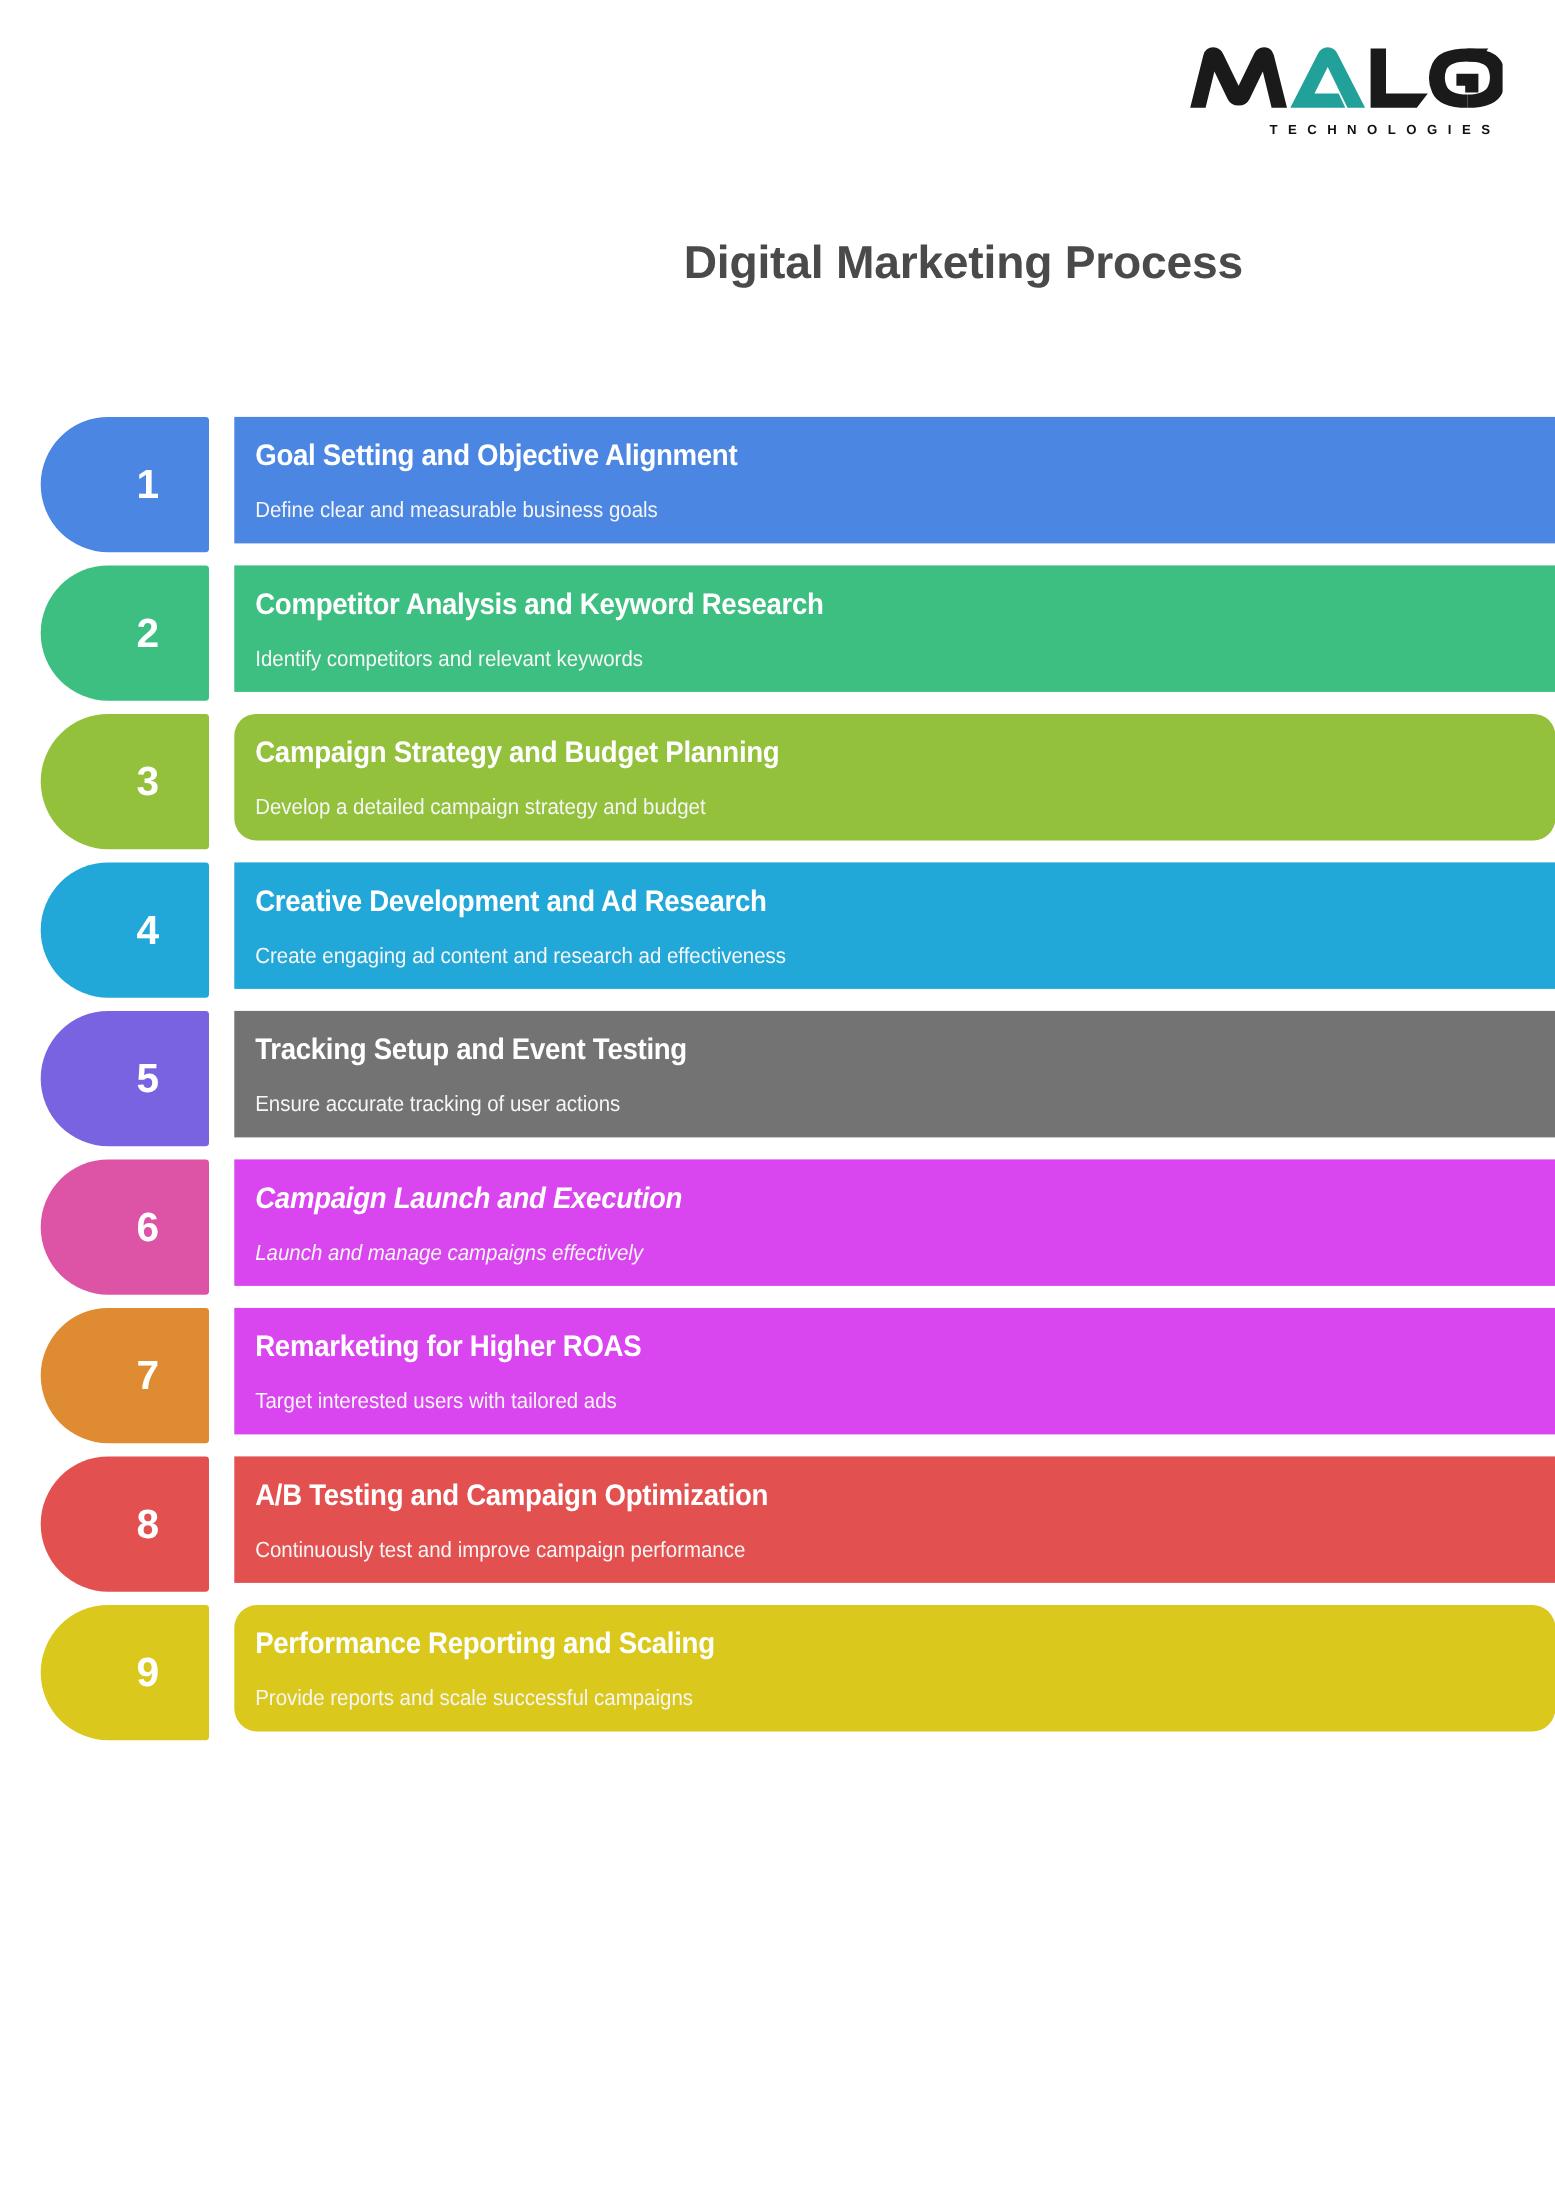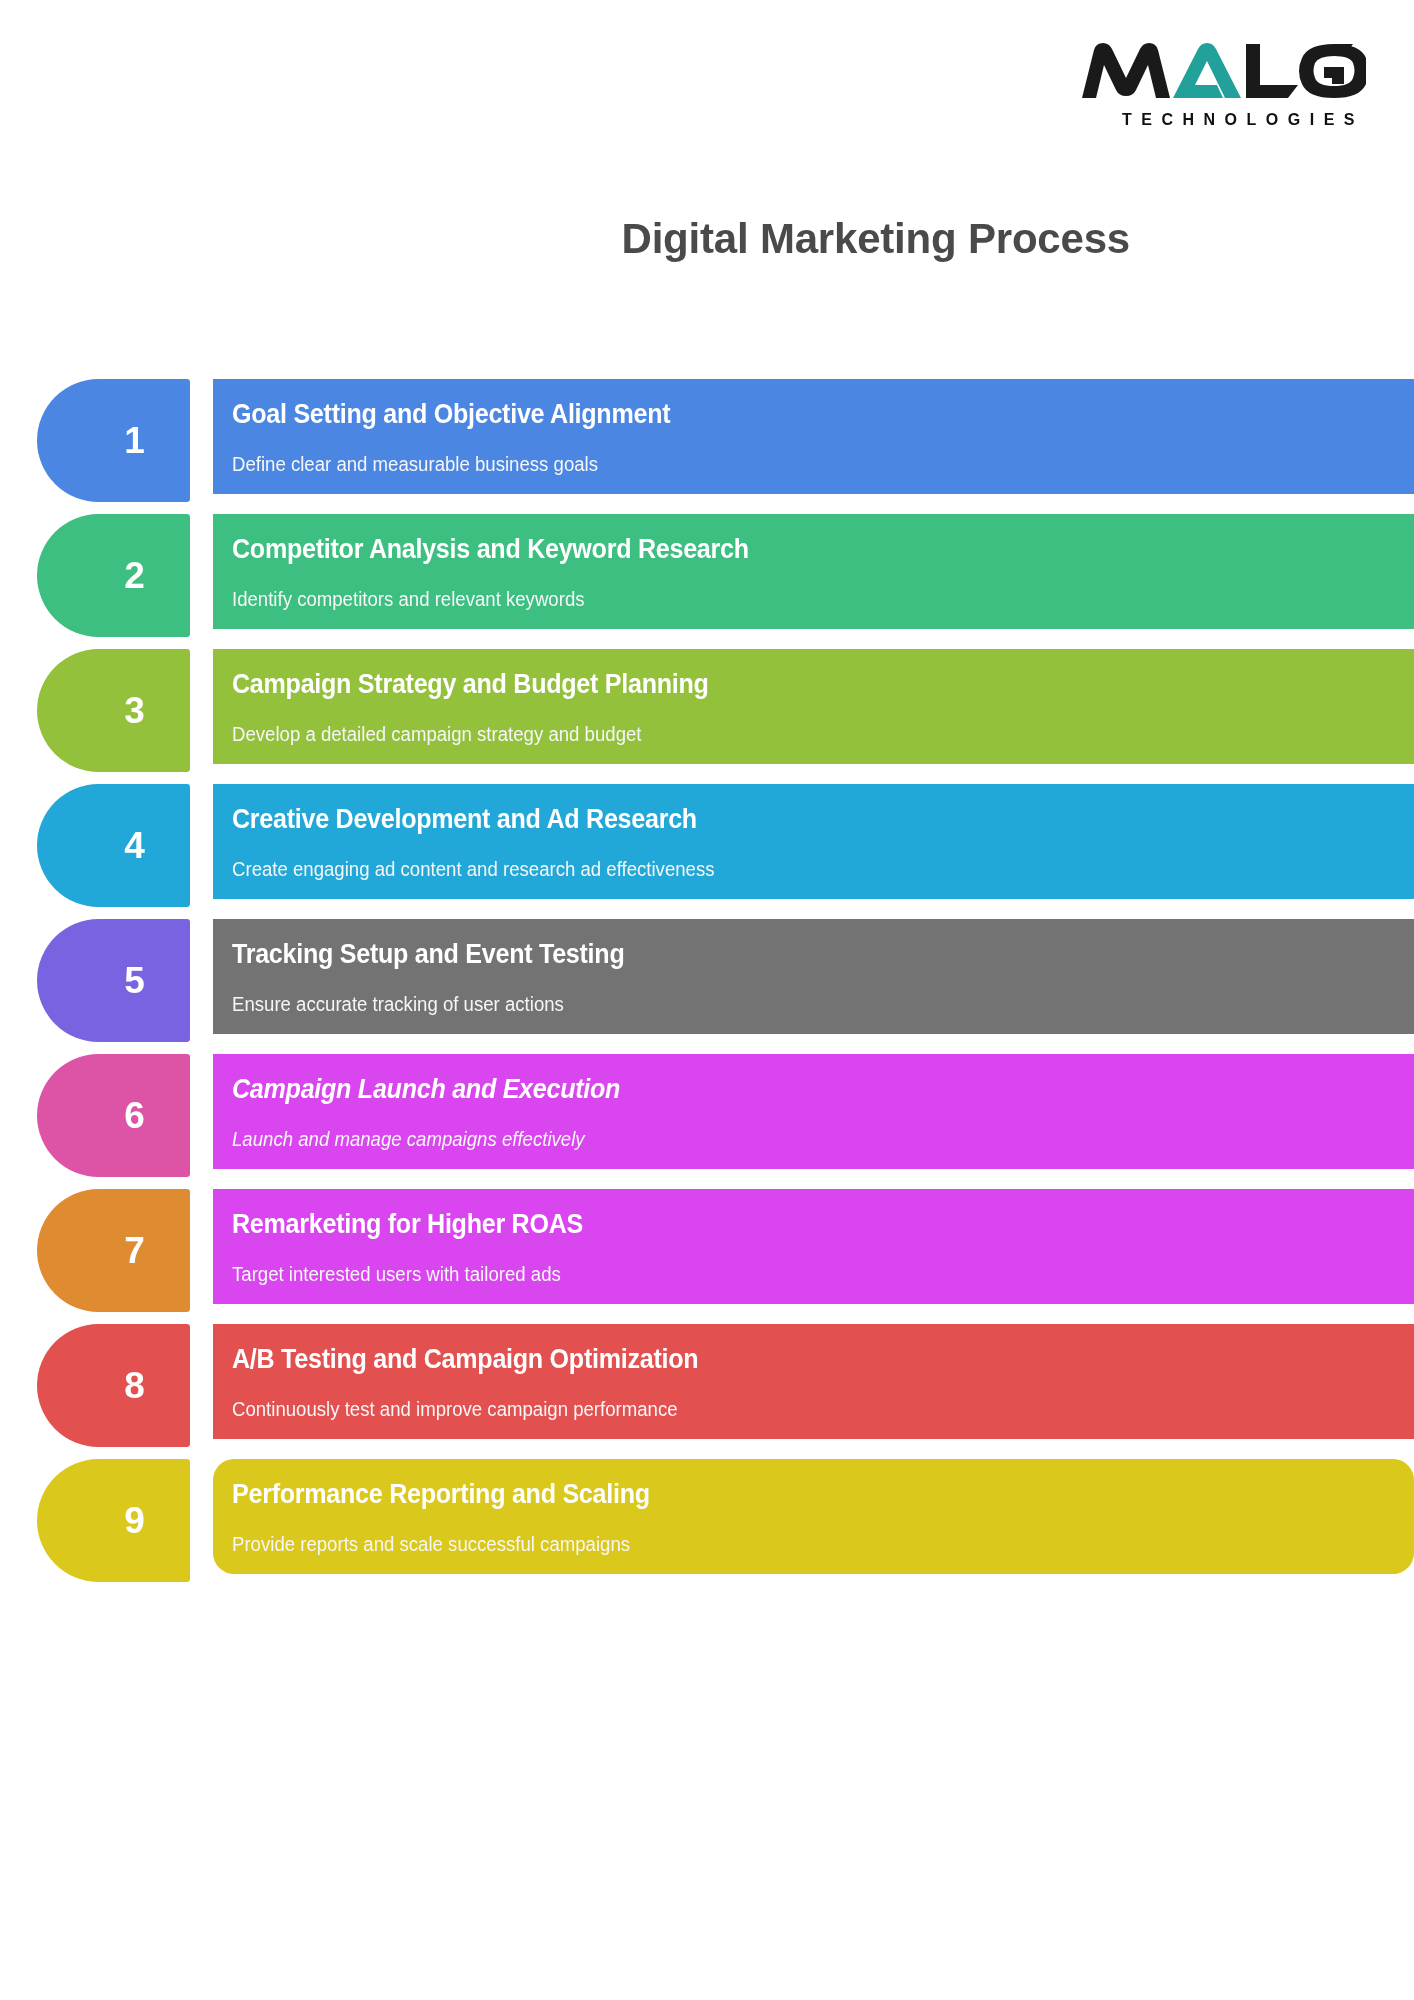--- a/index.html
+++ b/index.html
@@ -26,21 +26,21 @@
   }
   #logo-wordmark {
     display: block;
     height: 62px;
     width: 290px;
     margin-left: auto;
   }
   #logo-tagline {
     display: block;
     margin-top: 9px;
-    font-size: 16px;
+    font-size: 12px;
     font-weight: 700;
     letter-spacing: 9.5px;
     color: #111111;
     text-align: right;
     padding-right: 2px;
     font-family: "Liberation Sans", "DejaVu Sans", sans-serif;
   }
 
   
   #page-title {
@@ -163,21 +163,21 @@
       </div>
       <div class="step-content-bar" style="background: rgb(60, 191, 128);">
         <div class="step-title">Competitor Analysis and Keyword Research</div>
         <div class="step-description">Identify competitors and relevant keywords</div>
       </div>
     </div>
     <div class="step-row">
       <div class="step-number-badge" style="background: rgb(147, 193, 59);">
         <span class="step-number-text">3</span>
       </div>
-      <div class="step-content-bar" style="background: rgb(147, 193, 59);">
+      <div class="step-content-bar" style="background: rgb(147, 193, 59); border-radius: 20px;">
         <div class="step-title">Campaign Strategy and Budget Planning</div>
         <div class="step-description">Develop a detailed campaign strategy and budget</div>
       </div>
     </div>
     <div class="step-row">
       <div class="step-number-badge" style="background: rgb(33, 168, 216);">
         <span class="step-number-text">4</span>
       </div>
       <div class="step-content-bar" style="background: rgb(33, 168, 216);">
         <div class="step-title">Creative Development and Ad Research</div>

